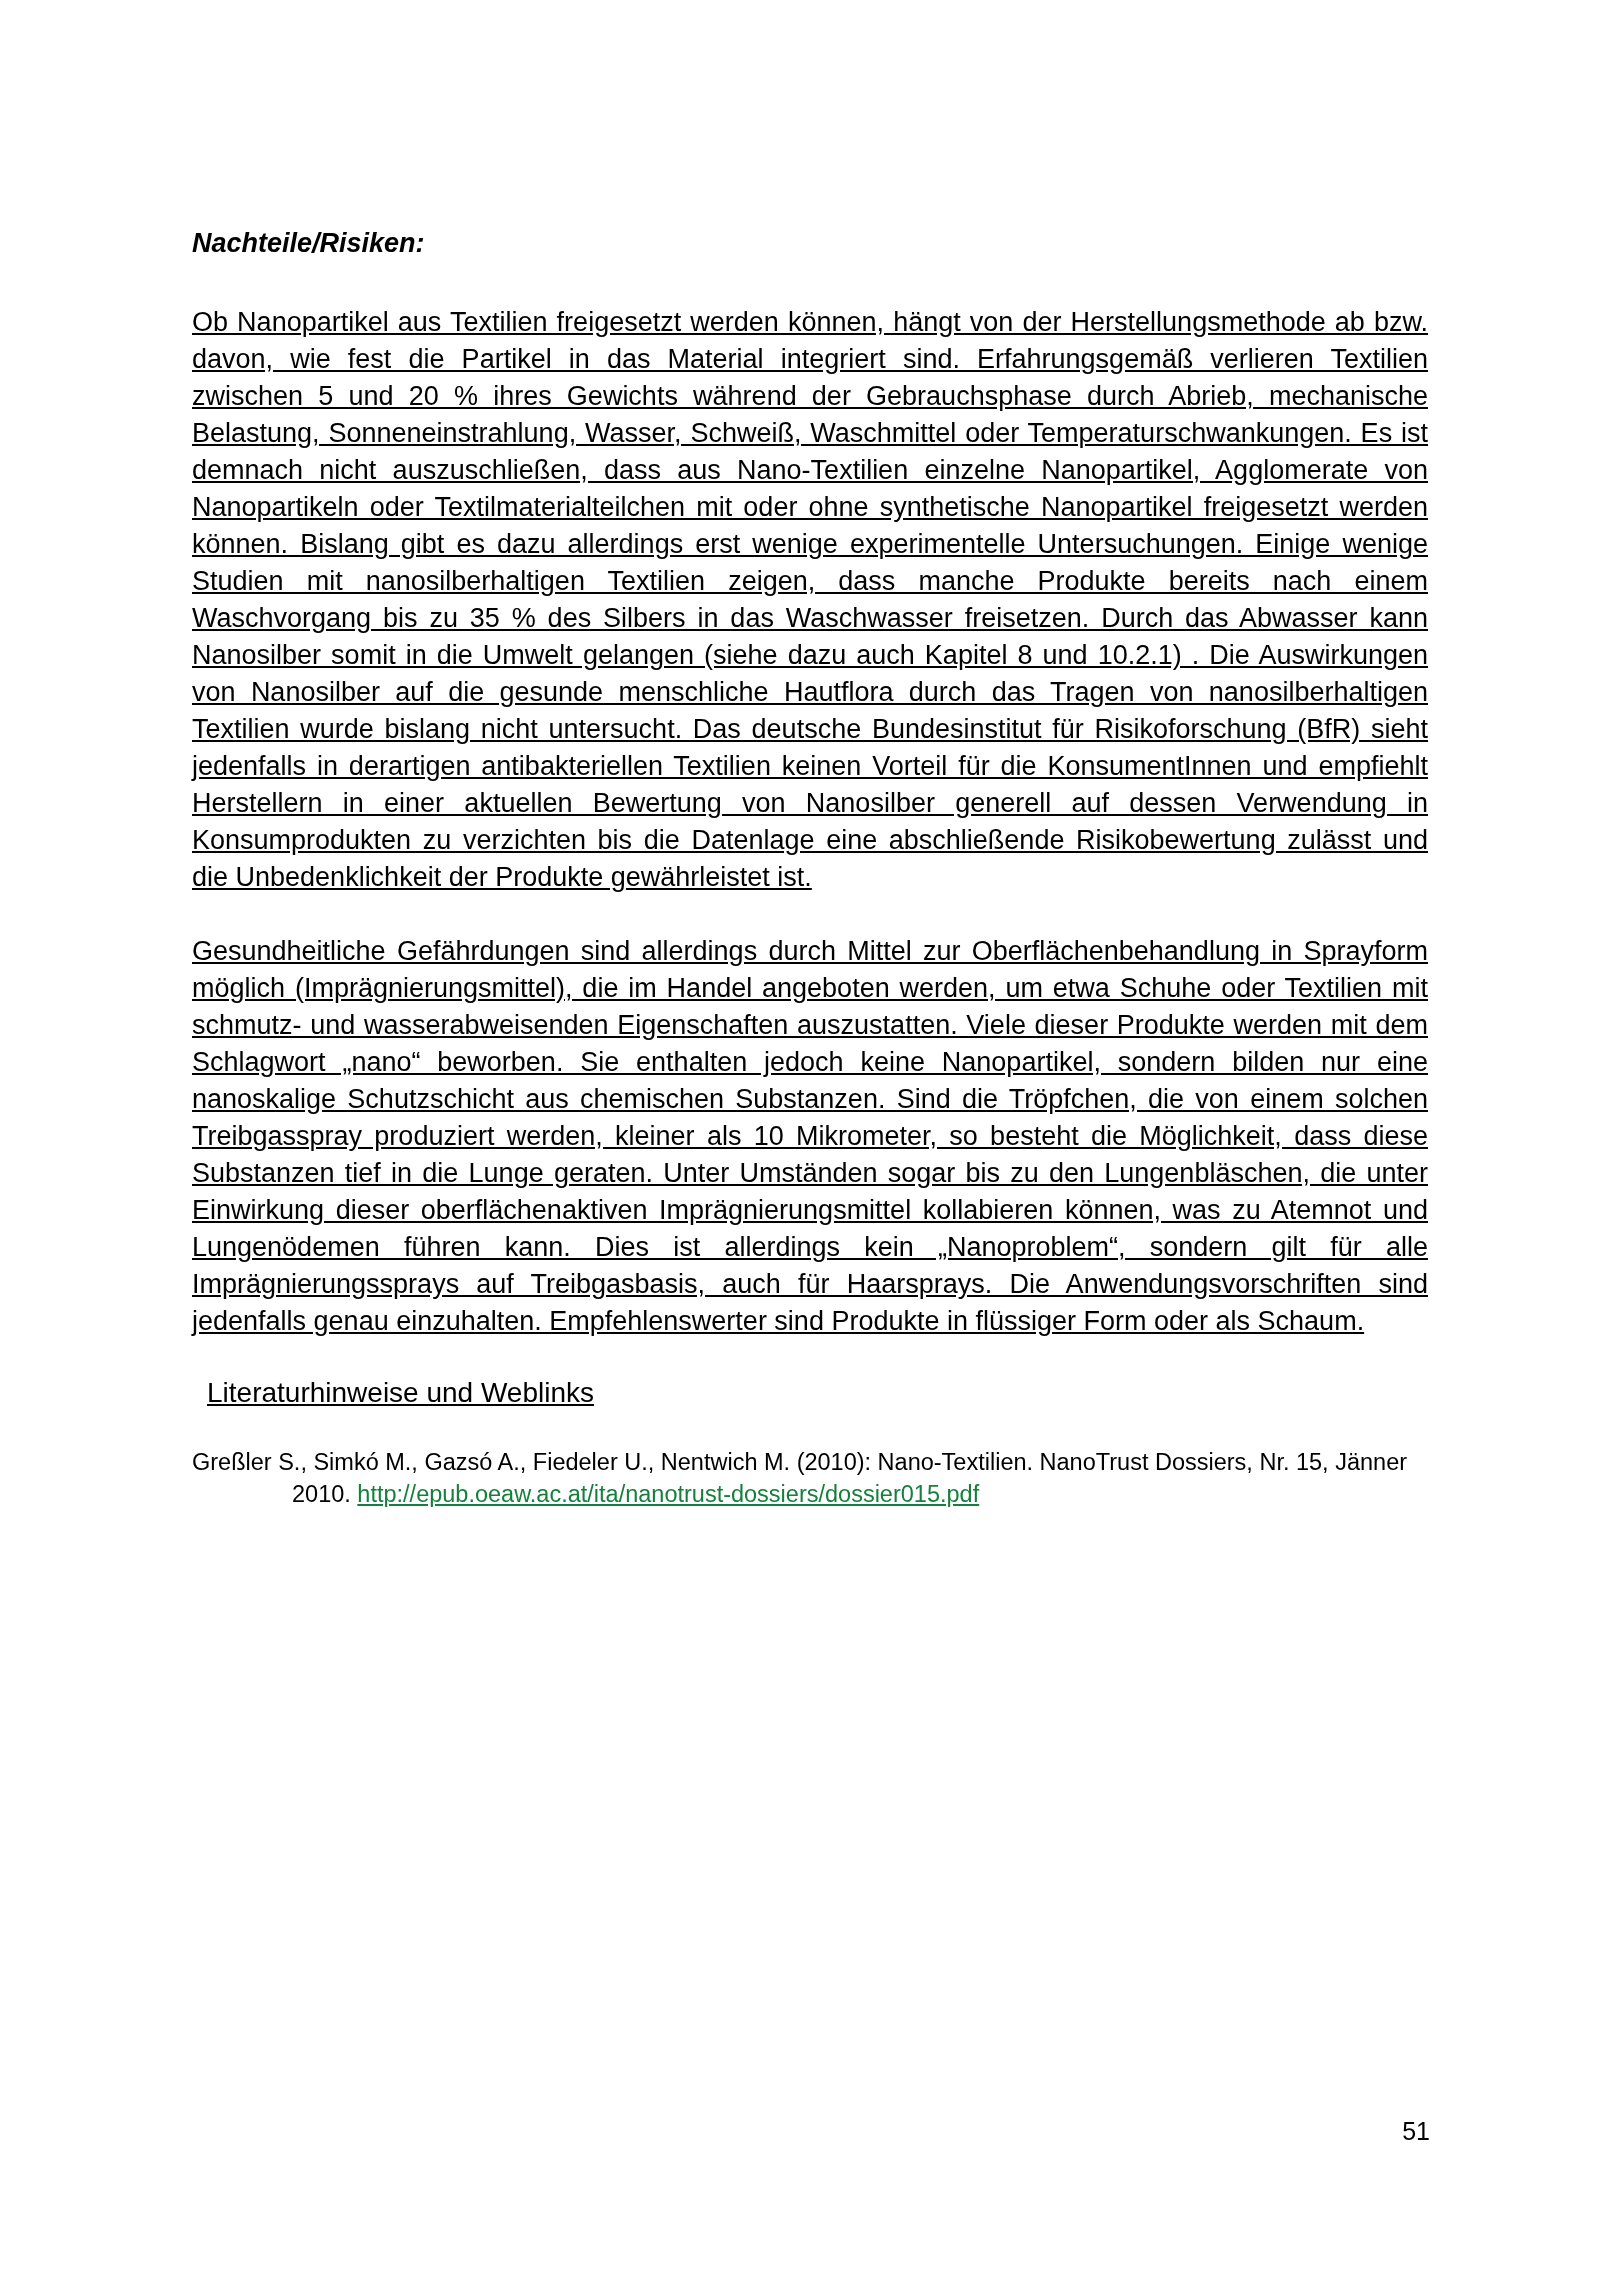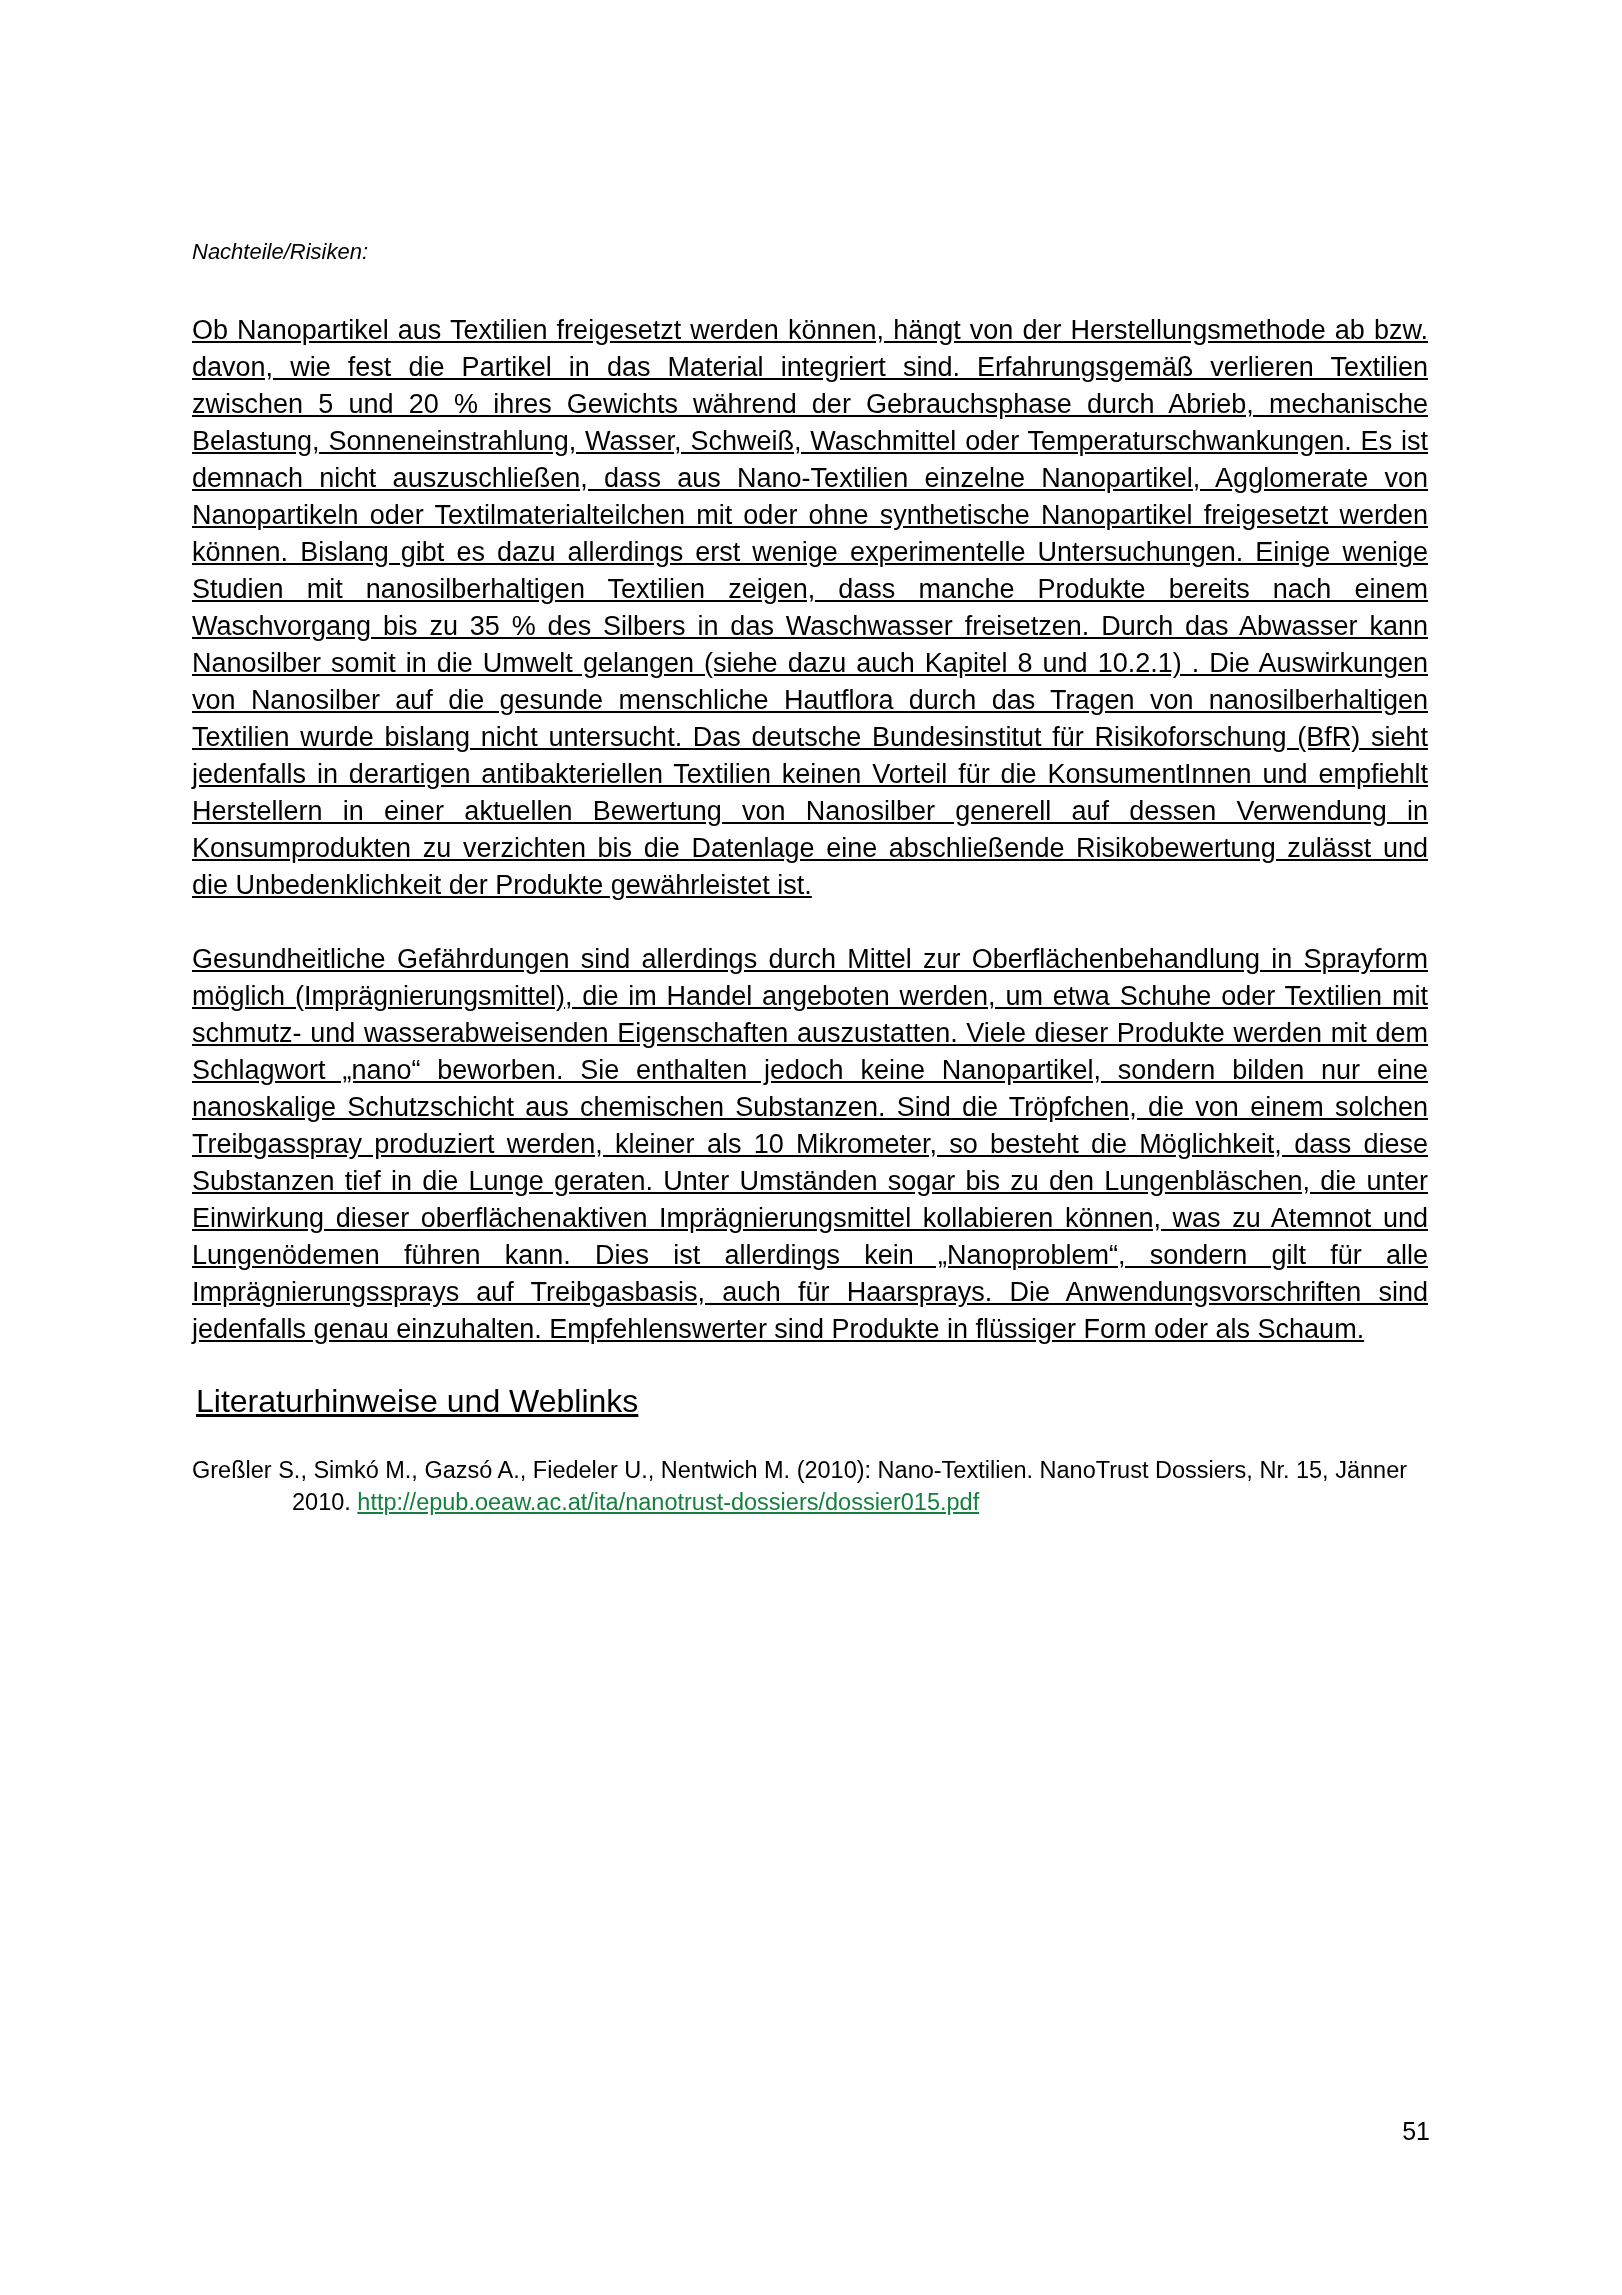--- a/index.html
+++ b/index.html
@@ -12,39 +12,39 @@
     width: 1622px;
     height: 2295px;
     background: #ffffff;
     box-sizing: border-box;
     padding: 225px 194px 0 192px;
     font-family: "Liberation Sans", "DejaVu Sans", sans-serif;
     color: #000000;
     overflow: hidden;
   }
   .section-heading {
-    font-size: 22px;
+    font-size: 27px;
     line-height: 37px;
-    font-weight: normal;
+    font-weight: bold;
     font-style: italic;
-    margin: 8px 0 42px 0;
+    margin: 0 0 42px 0;
   }
   .body-par {
     font-size: 27px;
     line-height: 37px;
     text-align: justify;
     margin: 0 0 37px 0;
     hyphens: auto;
     text-decoration: underline;
     -webkit-hyphens: auto;
   }
   .lit-heading {
-    font-size: 32px;
+    font-size: 28px;
     line-height: 32px;
-    margin: 21px 0 37px 4px;
+    margin: 21px 0 37px 15px;
   }
   .lit-heading .lit-heading-text {
     text-decoration: underline;
   }
   .reference {
     font-size: 23.5px;
     line-height: 32px;
     margin: 0 0 27px 0;
     padding-left: 100px;
     text-indent: -100px;

